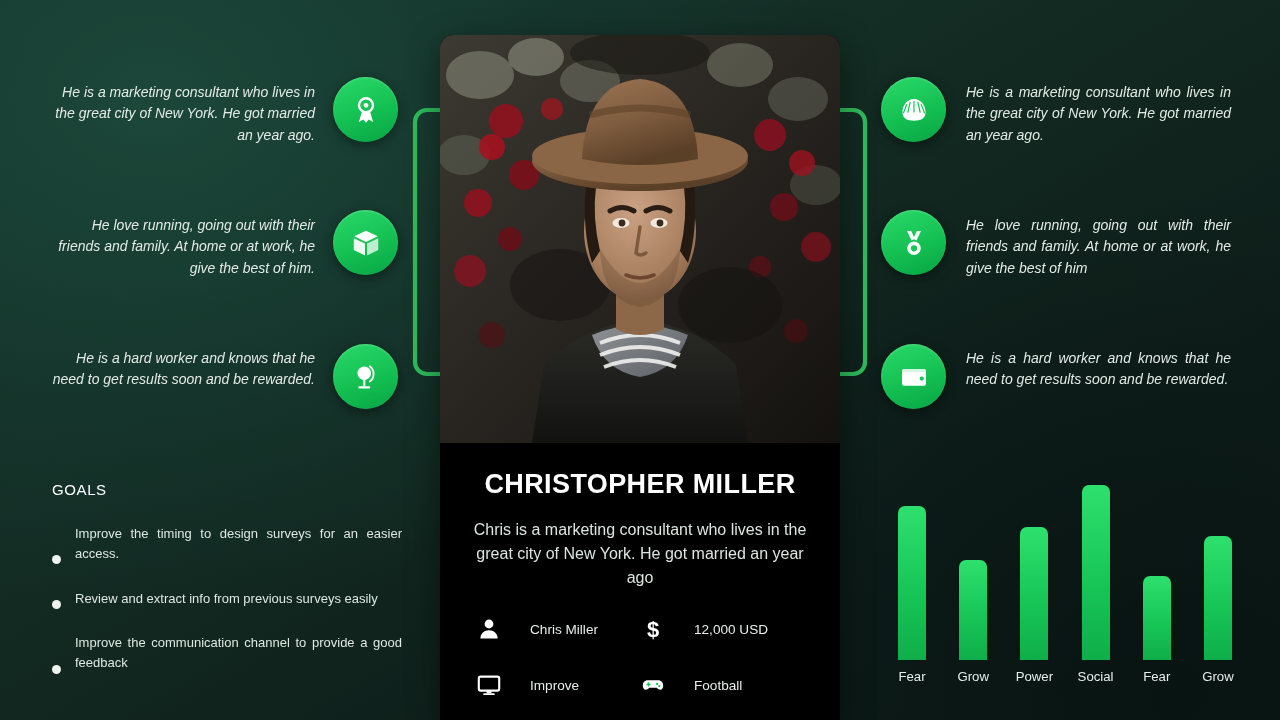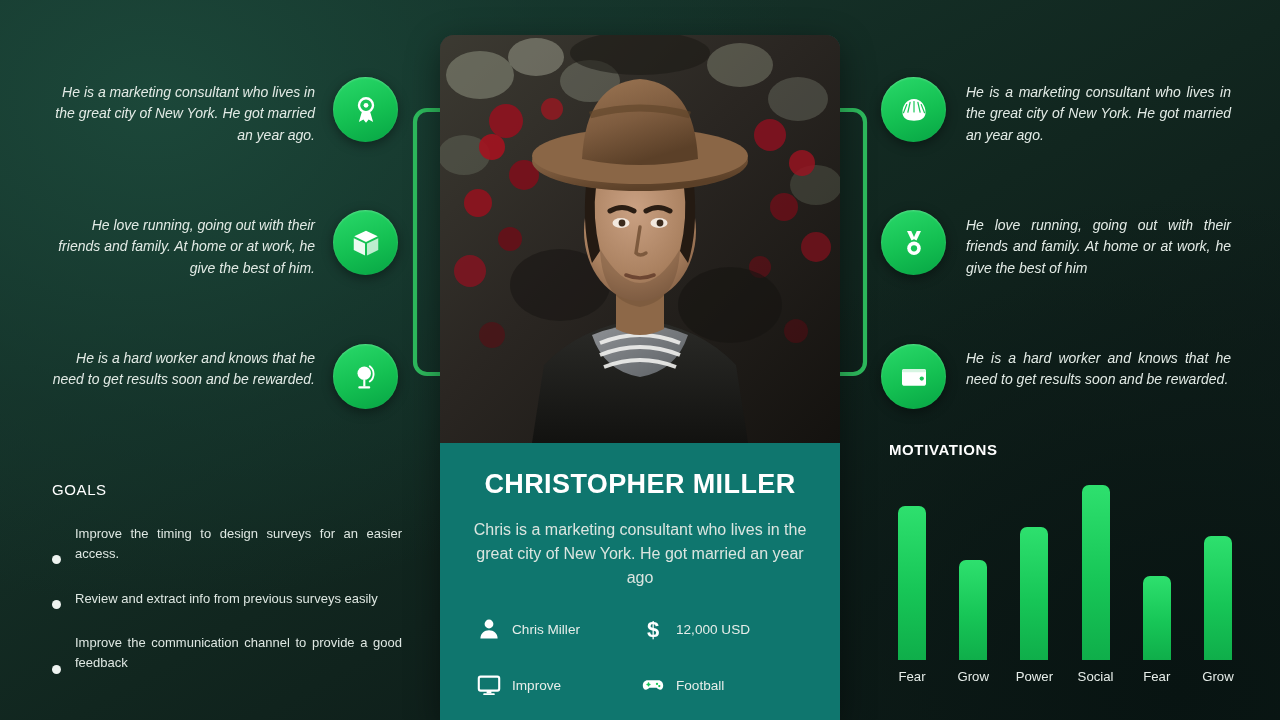--- a/index.html
+++ b/index.html
@@ -40,21 +40,21 @@
 
   
   .bracket { position:absolute; }
   .bracket svg { display:block; }
 
   
   .card {
     position:absolute;
     left:440px; top:35px;
     width:400px; height:685px;
-    background:#0f766e;
+    background:#000000;
     border-radius:14px 14px 0 0;
     overflow:hidden;
     box-shadow:0 10px 34px rgba(0,0,0,0.45);
   }
   .photo {
     position:relative;
     width:100%; height:408px;
     overflow:hidden;
     background:#2a1a18;
   }
@@ -62,21 +62,21 @@
   .card-body { padding:26px 24px 0; text-align:center; }
   .person-name {
     font-size:27px; font-weight:bold; letter-spacing:.4px;
     color:#ffffff; margin-bottom:18px; white-space:nowrap;
   }
   .person-desc {
     font-size:16px; line-height:1.5; color:#dbe5e0;
     padding:0 4px; margin-bottom:26px;
   }
   .facts { display:grid; grid-template-columns:1fr 1fr; row-gap:30px; padding:0 12px; }
-  .fact { display:flex; align-items:center; gap:10px; text-align:left; }
+  .fact { display:flex; align-items:center; gap:28px; text-align:left; }
   .fact .ficon { width:26px; height:26px; flex:0 0 26px; display:flex; align-items:center; justify-content:center; }
   .fact .ficon svg { width:24px; height:24px; fill:#ffffff; }
   .fact .ftext { font-size:13.6px; color:#e6ede9; }
 
   
   .goals { position:absolute; left:52px; top:481px; width:350px; }
   .goals-title {
     font-size:15px; font-weight:normal; letter-spacing:.6px;
     color:#ffffff; margin-bottom:26px;
   }
@@ -360,21 +360,20 @@
       <span class="goal-bullet"></span>
       <span class="goal-text">Review and extract info from previous surveys easily</span>
     </div>
     <div class="goal-item">
       <span class="goal-bullet"></span>
       <span class="goal-text">Improve the communication channel to provide a good feedback</span>
     </div>
   </div>
 
   <div class="motivations">
-    <div class="mot-title">MOTIVATIONS</div>
     <div class="chart-area">
         <div class="bar-col">
           <div class="bar" style="height: 88%;"></div>
         </div>
         <div class="bar-col">
           <div class="bar" style="height: 57%;"></div>
         </div>
         <div class="bar-col">
           <div class="bar" style="height: 76%;"></div>
         </div>

